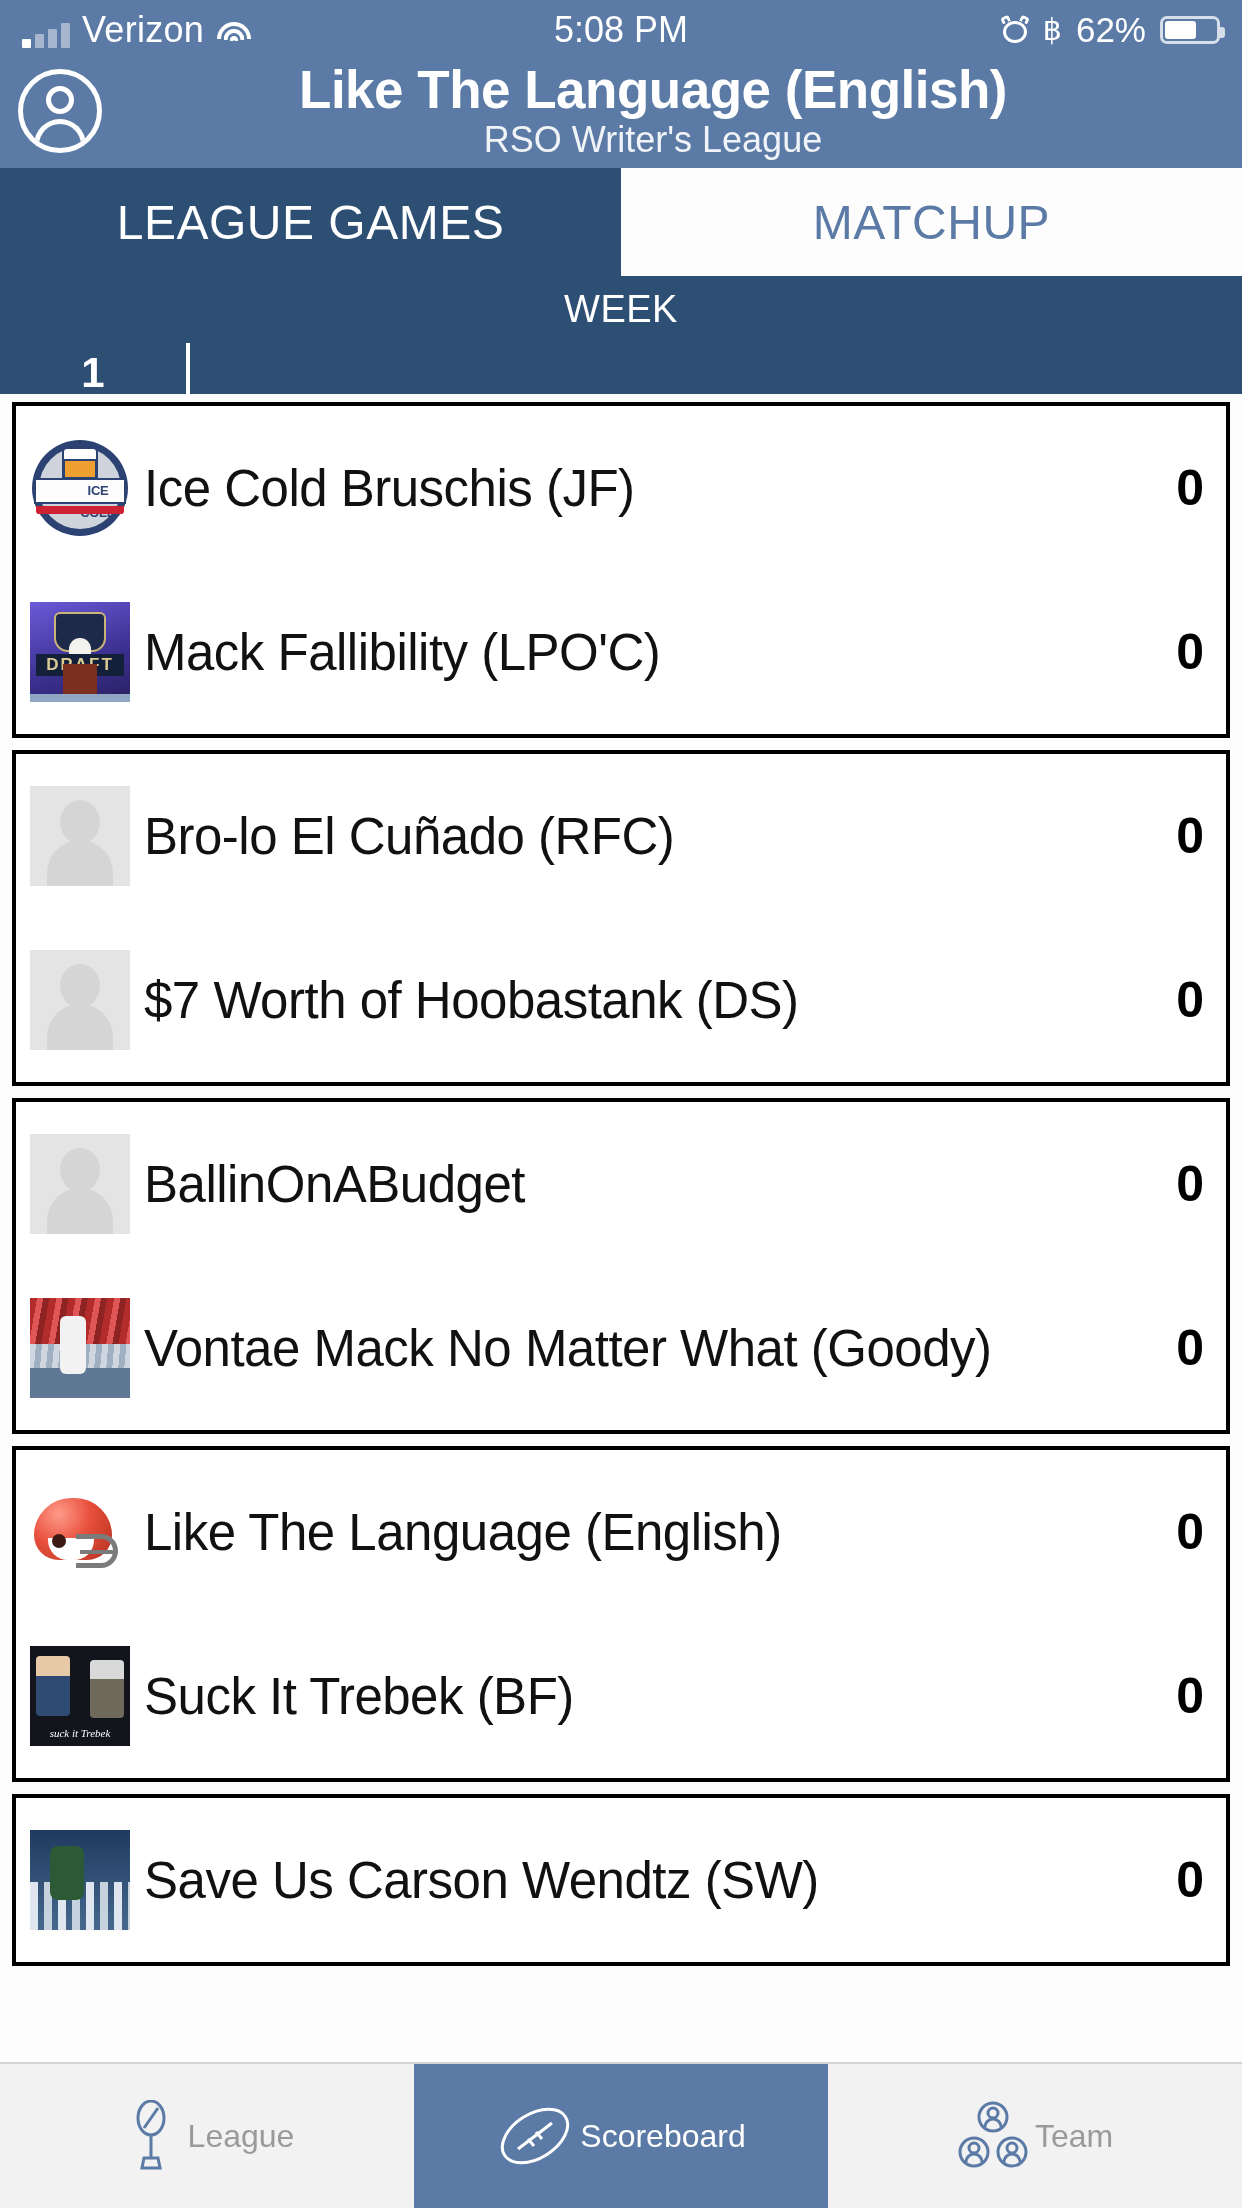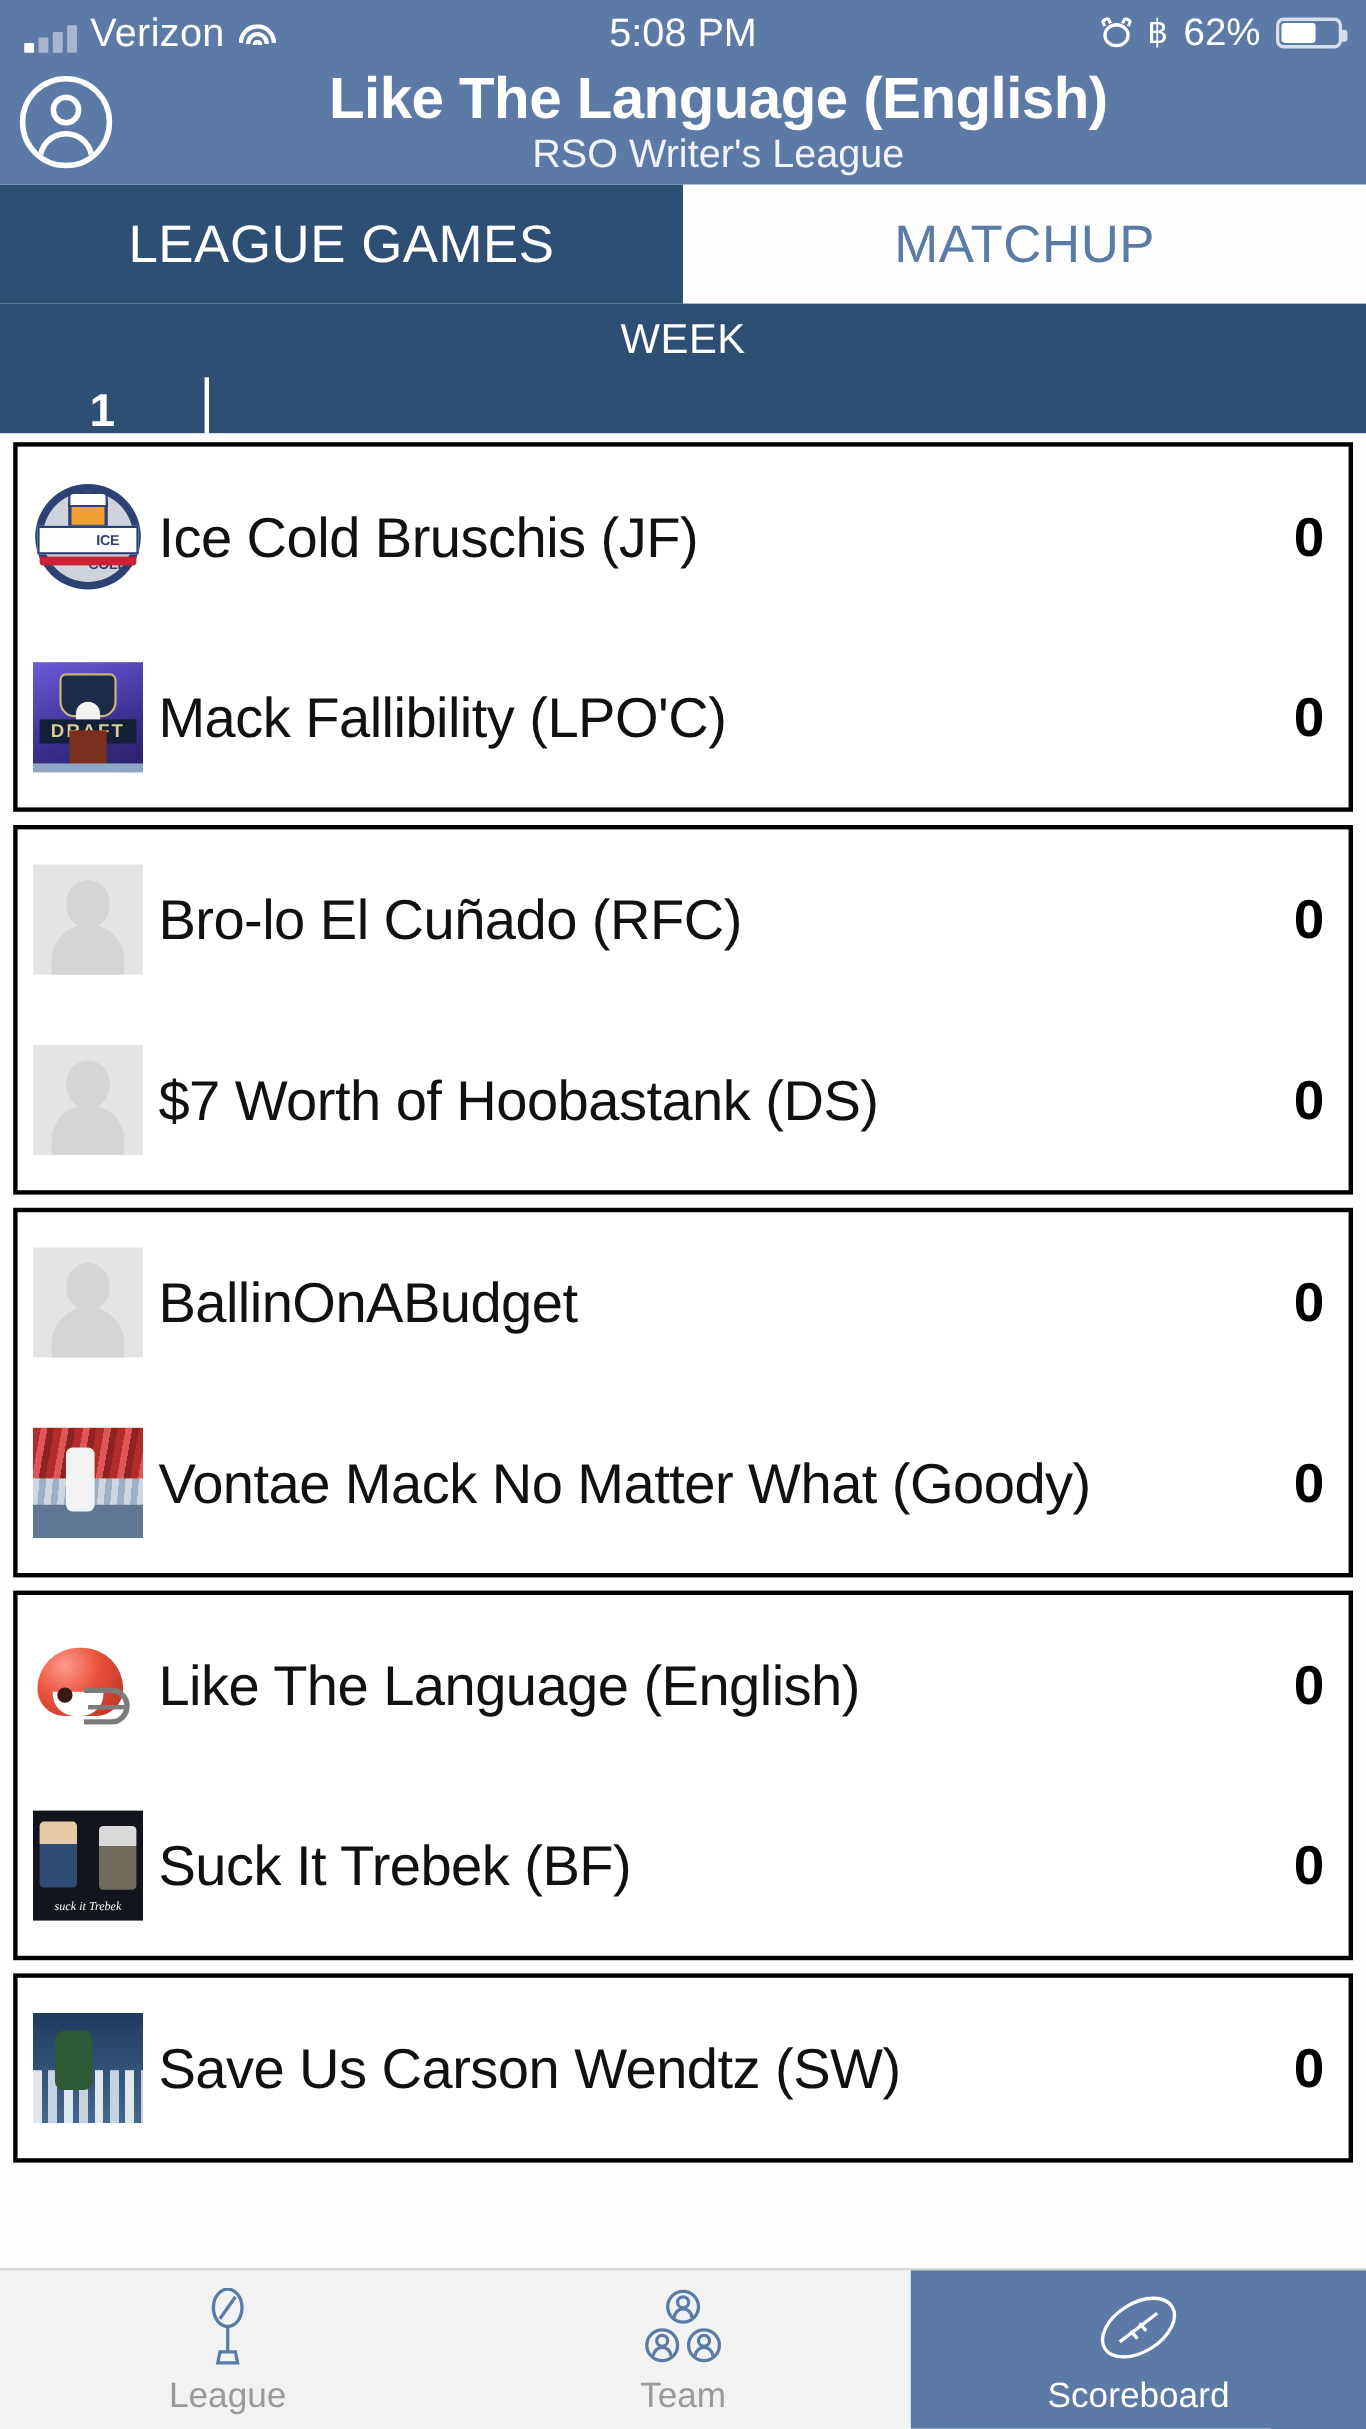--- a/index.html
+++ b/index.html
@@ -164,21 +164,21 @@
   
   .sk{ background:linear-gradient(#1f3a5f,#46688f); }
   .sk .city{ position:absolute; left:0; right:0; bottom:0; height:48px;
      background:repeating-linear-gradient(90deg,#dfe6ee 0 8px,transparent 8px 14px,#c6d2de 14px 22px,transparent 22px 28px); }
   .sk .p{ position:absolute; left:20px; top:16px; width:34px; height:54px;
      background:#2b5a35; border-radius:8px; }
 
   
   .tabbar{ position:absolute; left:0; bottom:0; width:1242px; height:146px;
      background:#f2f2f2; border-top:2px solid #d4d4d4; display:flex; }
-  .tab{ flex:1; display:flex; flex-direction:column; align-items:center;
+  .tab{ flex:1; display:flex; flex-direction:row; align-items:center;
      justify-content:center; gap:6px; }
   .tab.active{ background:#5b7ba6; }
   .ticon{ height:76px; display:flex; align-items:center; justify-content:center; }
   .tlabel{ font-size:32px; color:#9a9a9a; line-height:34px; }
   .tab.active .tlabel{ color:#ffffff; }
 </style>
 </head>
 <body>
 
 <div id="app">
@@ -348,46 +348,46 @@
     <div class="tab">
       <div class="ticon">
         <svg width="62" height="72" viewBox="0 0 62 72" fill="none" stroke="#5b7ba6" stroke-width="3">
           <ellipse cx="31" cy="18" rx="13" ry="17"></ellipse>
           <line x1="24" y1="28" x2="38" y2="8"></line>
           <path d="M31 35 L31 58"></path>
           <path d="M22 68 L40 68 L38 58 L24 58 Z"></path>
         </svg>
       </div>
       <div class="tlabel">League</div>
+    </div>
+
+    <div class="tab active">
+      <div class="ticon">
+        <svg width="78" height="62" viewBox="0 0 78 62" fill="none" stroke="#ffffff" stroke-width="3">
+          <ellipse cx="39" cy="31" rx="36" ry="22" transform="rotate(-32 39 31)"></ellipse>
+          <line x1="22" y1="44" x2="56" y2="18"></line>
+          <line x1="32" y1="34" x2="38" y2="41"></line>
+          <line x1="40" y1="27" x2="46" y2="34"></line>
+        </svg>
+      </div>
+      <div class="tlabel">Scoreboard</div>
     </div>
 
     <div class="tab">
       <div class="ticon">
         <svg width="72" height="72" viewBox="0 0 72 72" fill="none" stroke="#5b7ba6" stroke-width="3">
           <circle cx="36" cy="17" r="14"></circle>
             <circle cx="36" cy="13" r="5"></circle>
           <path d="M28 27 a8 8 0 0 1 16 0"></path>
           <circle cx="17" cy="52" r="14"></circle>
             <circle cx="17" cy="48" r="5"></circle>
           <path d="M9 62 a8 8 0 0 1 16 0"></path>
           <circle cx="55" cy="52" r="14"></circle>
             <circle cx="55" cy="48" r="5"></circle>
           <path d="M47 62 a8 8 0 0 1 16 0"></path>
         </svg>
       </div>
       <div class="tlabel">Team</div>
     </div>
 
-    <div class="tab active">
-      <div class="ticon">
-        <svg width="78" height="62" viewBox="0 0 78 62" fill="none" stroke="#ffffff" stroke-width="3">
-          <ellipse cx="39" cy="31" rx="36" ry="22" transform="rotate(-32 39 31)"></ellipse>
-          <line x1="22" y1="44" x2="56" y2="18"></line>
-          <line x1="32" y1="34" x2="38" y2="41"></line>
-          <line x1="40" y1="27" x2="46" y2="34"></line>
-        </svg>
-      </div>
-      <div class="tlabel">Scoreboard</div>
-    </div>
-
 
   </div>
 </div>
 
 </body></html>

